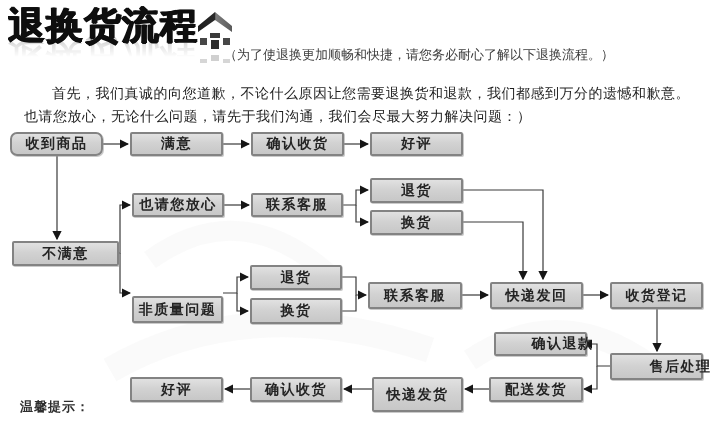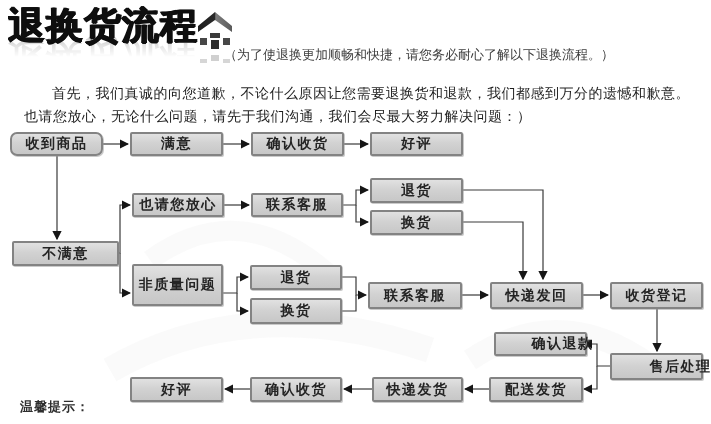--- a/index.html
+++ b/index.html
@@ -113,28 +113,28 @@
   <div id="nodes">
       <div class="node" style="left: 10px; top: 132px; width: 93px; height: 24px; border-radius: 7px;">收到商品</div>
       <div class="node" style="left: 130px; top: 132px; width: 93px; height: 24px;">满意</div>
       <div class="node" style="left: 251px; top: 132px; width: 93px; height: 24px;">确认收货</div>
       <div class="node" style="left: 370px; top: 132px; width: 93px; height: 24px;">好评</div>
       <div class="node" style="left: 132px; top: 193px; width: 92px; height: 24px;">也请您放心</div>
       <div class="node" style="left: 251px; top: 193px; width: 92px; height: 24px;">联系客服</div>
       <div class="node" style="left: 370px; top: 178px; width: 93px; height: 25px;">退货</div>
       <div class="node" style="left: 370px; top: 210px; width: 93px; height: 25px;">换货</div>
       <div class="node" style="left: 12px; top: 241px; width: 107px; height: 25px;">不满意</div>
-      <div class="node" style="left: 132px; top: 264px; width: 91px; height: 42px;">非质量问题</div>
+      <div class="node" style="left: 132px; top: 296px; width: 91px; height: 27px;">非质量问题</div>
       <div class="node" style="left: 250px; top: 265px; width: 92px; height: 25px;">退货</div>
       <div class="node" style="left: 250px; top: 298px; width: 92px; height: 26px;">换货</div>
       <div class="node" style="left: 368px; top: 282px; width: 94px; height: 27px;">联系客服</div>
       <div class="node" style="left: 490px; top: 282px; width: 93px; height: 27px;">快递发回</div>
       <div class="node" style="left: 610px; top: 282px; width: 93px; height: 27px;">收货登记</div>
       <div class="node" style="left: 610px; top: 353px; width: 93px; height: 27px; padding-left: 48px;">售后处理</div>
       <div class="node" style="left: 494px; top: 332px; width: 93px; height: 24px; padding-left: 44px;">确认退款</div>
       <div class="node" style="left: 489px; top: 377px; width: 94px; height: 25px;">配送发货</div>
-      <div class="node" style="left: 372px; top: 377px; width: 91px; height: 25px;">快递发货</div>
+      <div class="node" style="left: 372px; top: 377px; width: 91px; height: 35px;">快递发货</div>
       <div class="node" style="left: 250px; top: 377px; width: 92px; height: 25px;">确认收货</div>
       <div class="node" style="left: 130px; top: 377px; width: 93px; height: 25px;">好评</div>
     </div>
 
   <div class="tips">温馨提示：</div>
 </div>
 
 </body></html>

